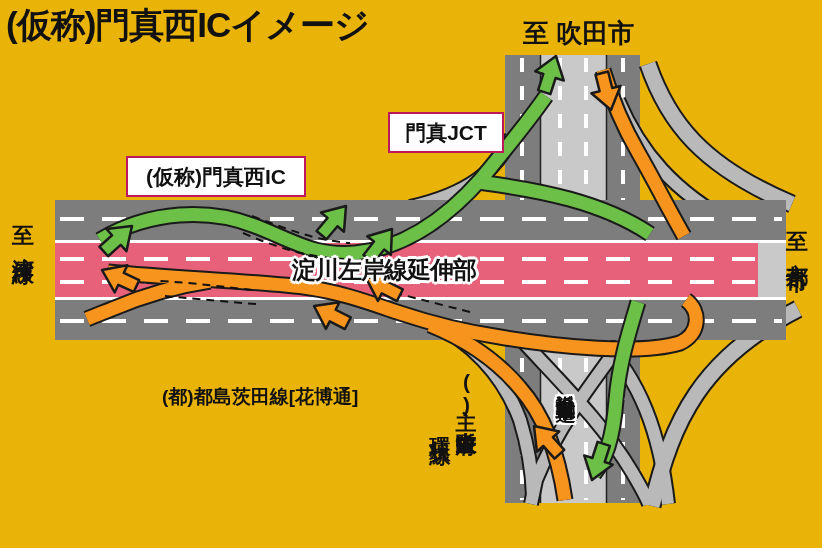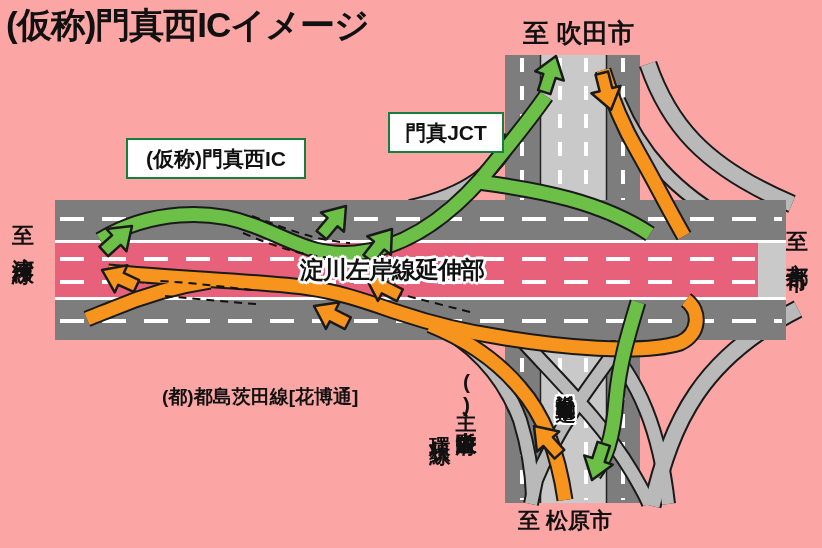--- a/index.html
+++ b/index.html
@@ -1,49 +1,48 @@
 <!DOCTYPE html>
 <html><head>
 <meta charset="utf-8">
 <style>
   html,body{margin:0;padding:0;background:#ffffff;}
   .stage{
-    position:relative;width:822px;height:548px;background:#fca5a5;overflow:hidden;
+    position:relative;width:822px;height:548px;background:#eab308;overflow:hidden;
     font-family:"Liberation Sans","DejaVu Sans",sans-serif;color:#111;
   }
   .stage svg{position:absolute;left:0;top:0;}
   .lbl{position:absolute;white-space:nowrap;color:#111;}
   .title{left:6px;top:2px;font-size:35px;font-weight:bold;letter-spacing:-1px;}
   .suita{left:523px;top:16px;font-size:26px;font-weight:bold;}
   .matsubara{left:518px;top:506px;font-size:22px;font-weight:bold;}
   .boxlbl{
-    position:absolute;background:#ffffff;border:2px solid #15803d;
+    position:absolute;background:#ffffff;border:2px solid #be185d;
     display:flex;align-items:center;justify-content:center;
     font-size:21px;font-weight:bold;
   }
   .jctbox{left:388px;top:112px;width:112px;height:37px;}
-  .icbox{left:126px;top:138px;width:176px;height:37px;}
+  .icbox{left:126px;top:156px;width:176px;height:37px;}
   .vtext{
     position:absolute;writing-mode:vertical-rl;text-orientation:upright;
     font-size:22px;font-weight:bold;letter-spacing:3px;line-height:1;
   }
   .wangan{left:12px;top:208px;}
   .kyoto{left:786px;top:214px;}
   .fudomain{left:456px;top:370px;font-size:21px;letter-spacing:0;}
   .fudosub{left:430px;top:420px;font-size:21px;letter-spacing:4px;}
   .kinki{
     left:556px;top:378px;font-size:20px;letter-spacing:2px;
     text-shadow:-2px -2px 0 #fff,2px -2px 0 #fff,-2px 2px 0 #fff,2px 2px 0 #fff,
                 0 -2px 0 #fff,0 2px 0 #fff,-2px 0 0 #fff,2px 0 0 #fff;
   }
   .yodogawa{
     left:292px;top:254px;font-size:24px;font-weight:bold;letter-spacing:-1px;
     text-shadow:-2px -2px 0 #fff,2px -2px 0 #fff,-2px 2px 0 #fff,2px 2px 0 #fff,
                 0 -3px 0 #fff,0 3px 0 #fff,-3px 0 0 #fff,3px 0 0 #fff;
-    margin-left:8px;
   }
   .hanahaku{left:162px;top:344px;font-size:19px;font-weight:bold;margin-top:40px;}
 </style>
 </head>
 <body>
 
 <div class="stage">
 
   <svg width="822" height="548" viewBox="0 0 822 548">
     <defs>
@@ -166,21 +165,20 @@
       <use href="#arw" xlink:href="#arw" fill="#f7941e" transform="translate(366,278) rotate(297)"></use>
       <use href="#arw" xlink:href="#arw" fill="#f7941e" transform="translate(314,306) rotate(297)"></use>
       <use href="#arw" xlink:href="#arw" fill="#f7941e" transform="translate(102,270) rotate(295)"></use>
       <use href="#arw" xlink:href="#arw" fill="#f7941e" transform="translate(534,426) rotate(318)"></use>
     </g>
   </svg>
 
   <div class="lbl title">(仮称)門真西ICイメージ</div>
 
   <div class="lbl suita">至 吹田市</div>
-  <div class="lbl matsubara">至 松原市</div>
 
   <div class="boxlbl jctbox">
     <span>門真JCT</span>
   </div>
   <div class="boxlbl icbox">
     <span>(仮称)門真西IC</span>
   </div>
 
   <div class="vtext wangan">至 湾岸線</div>
   <div class="vtext kyoto">至 京都市</div>

